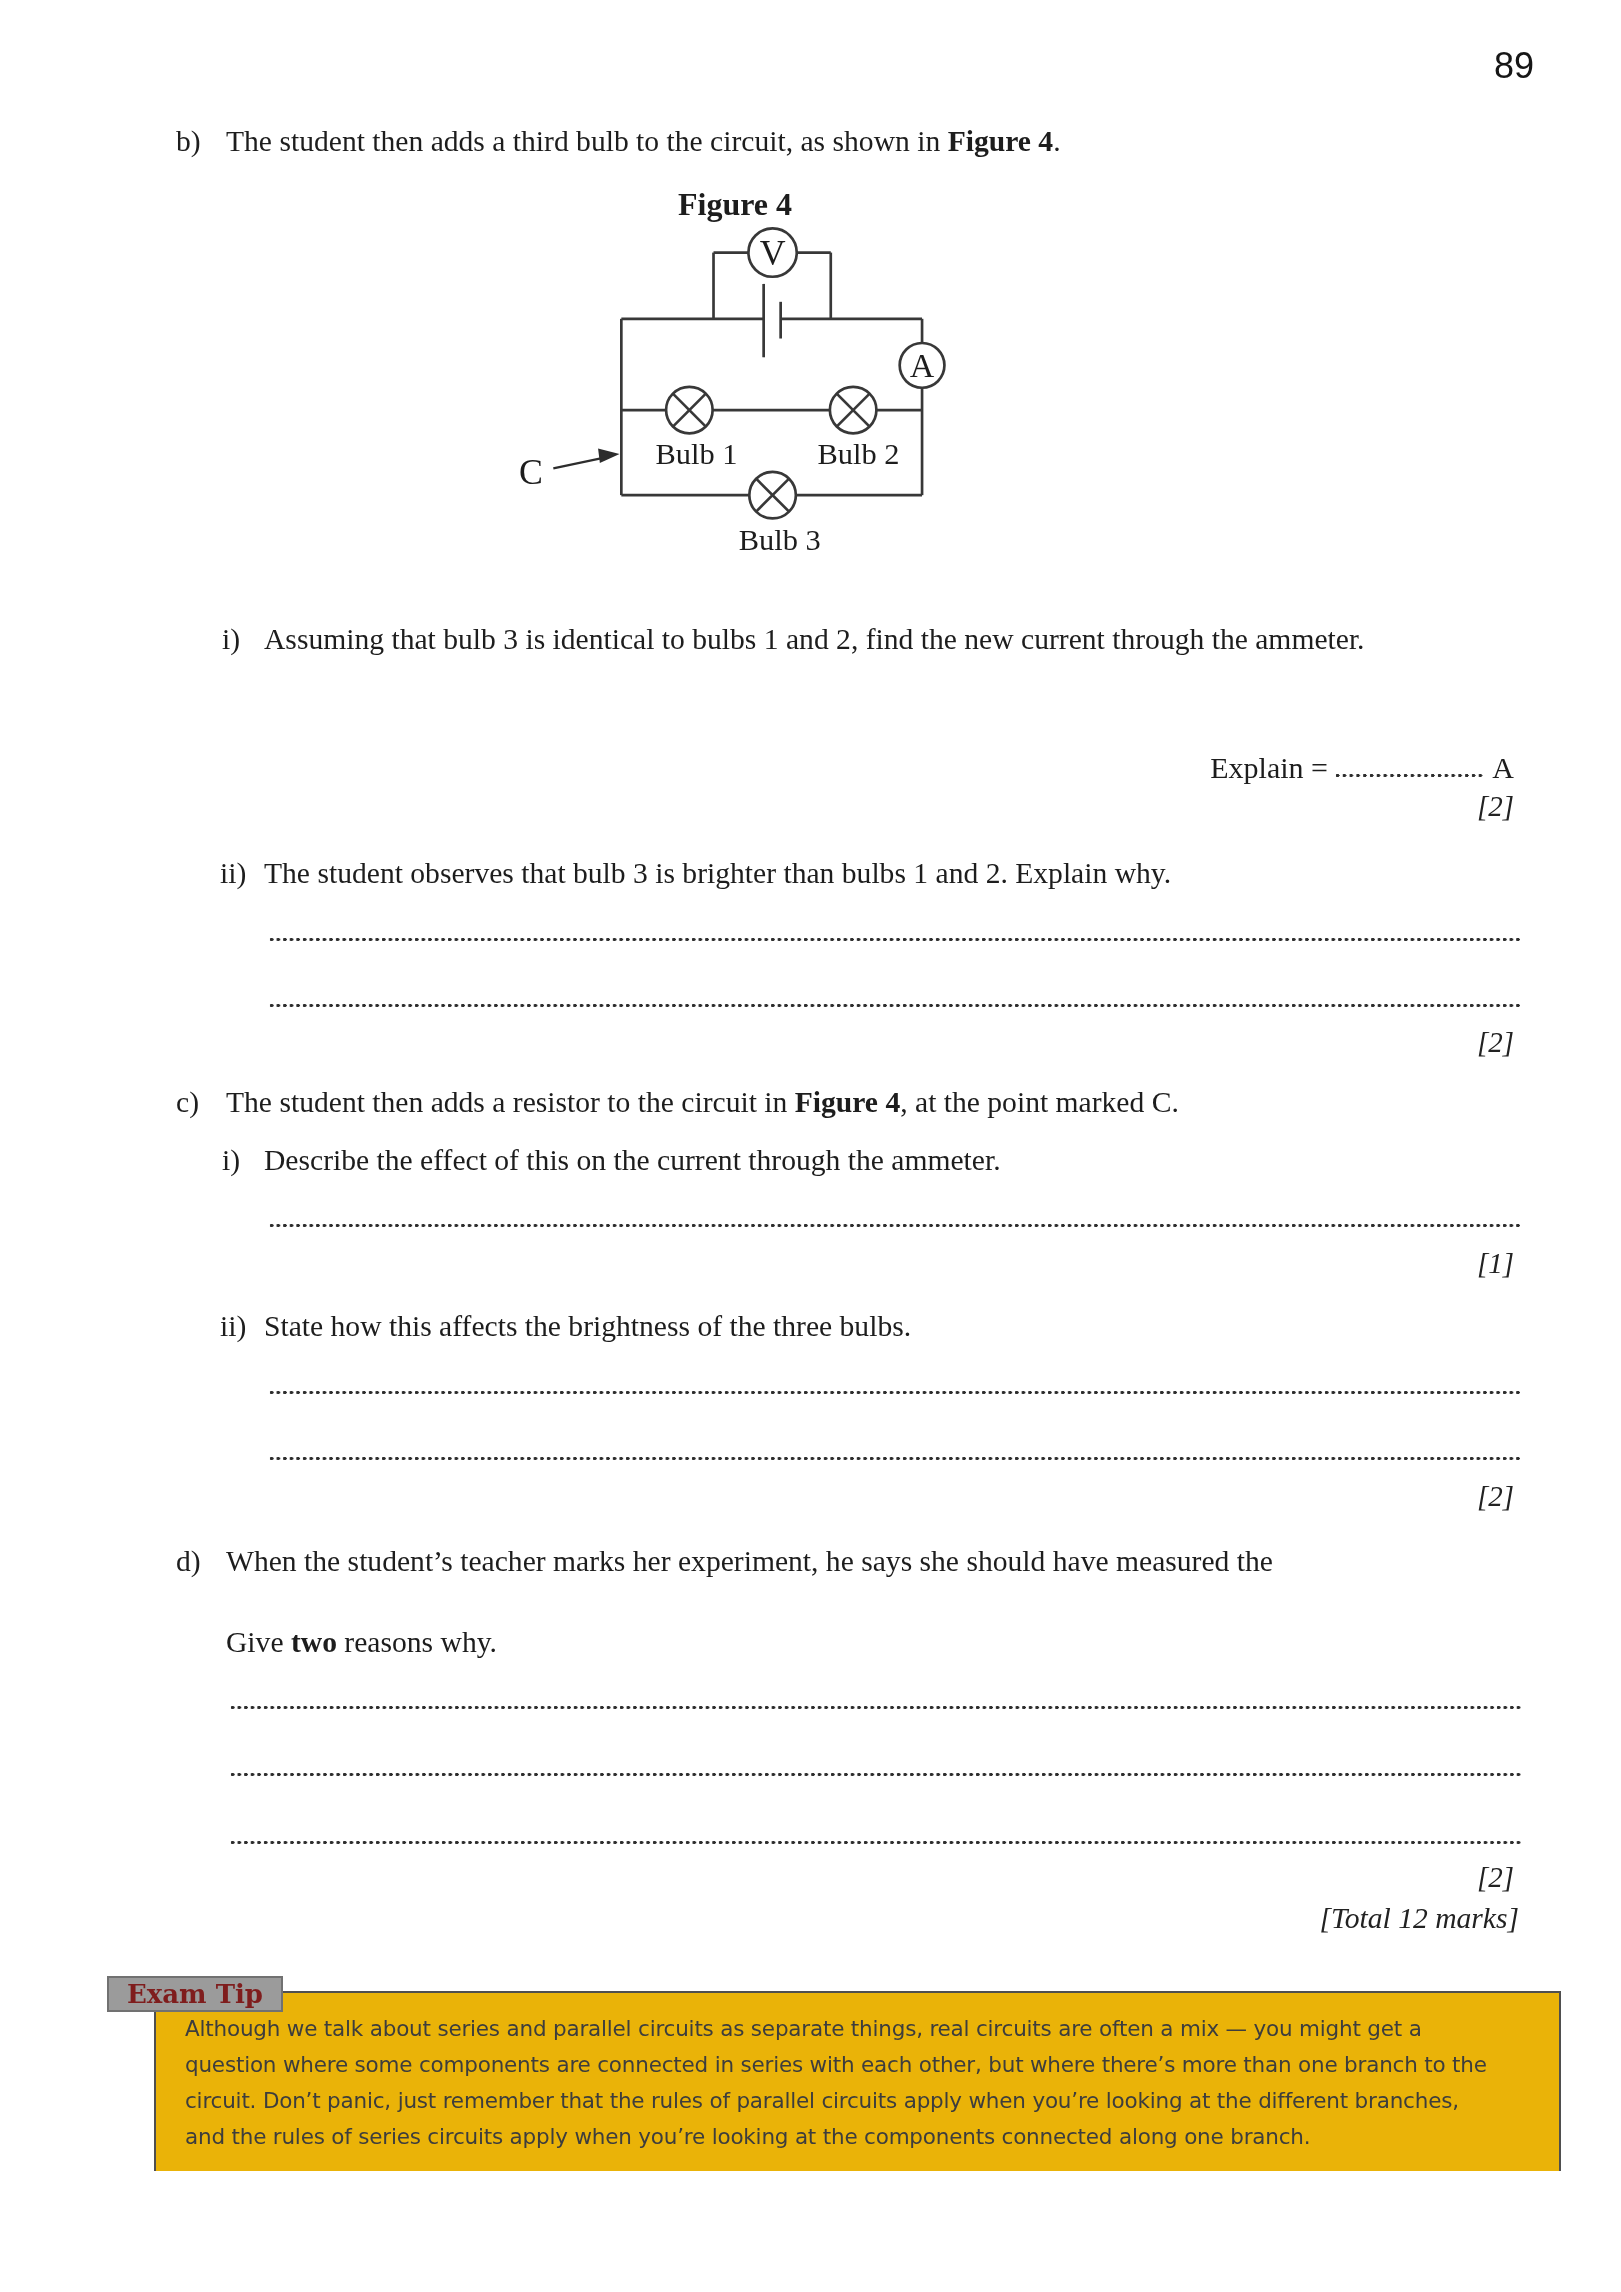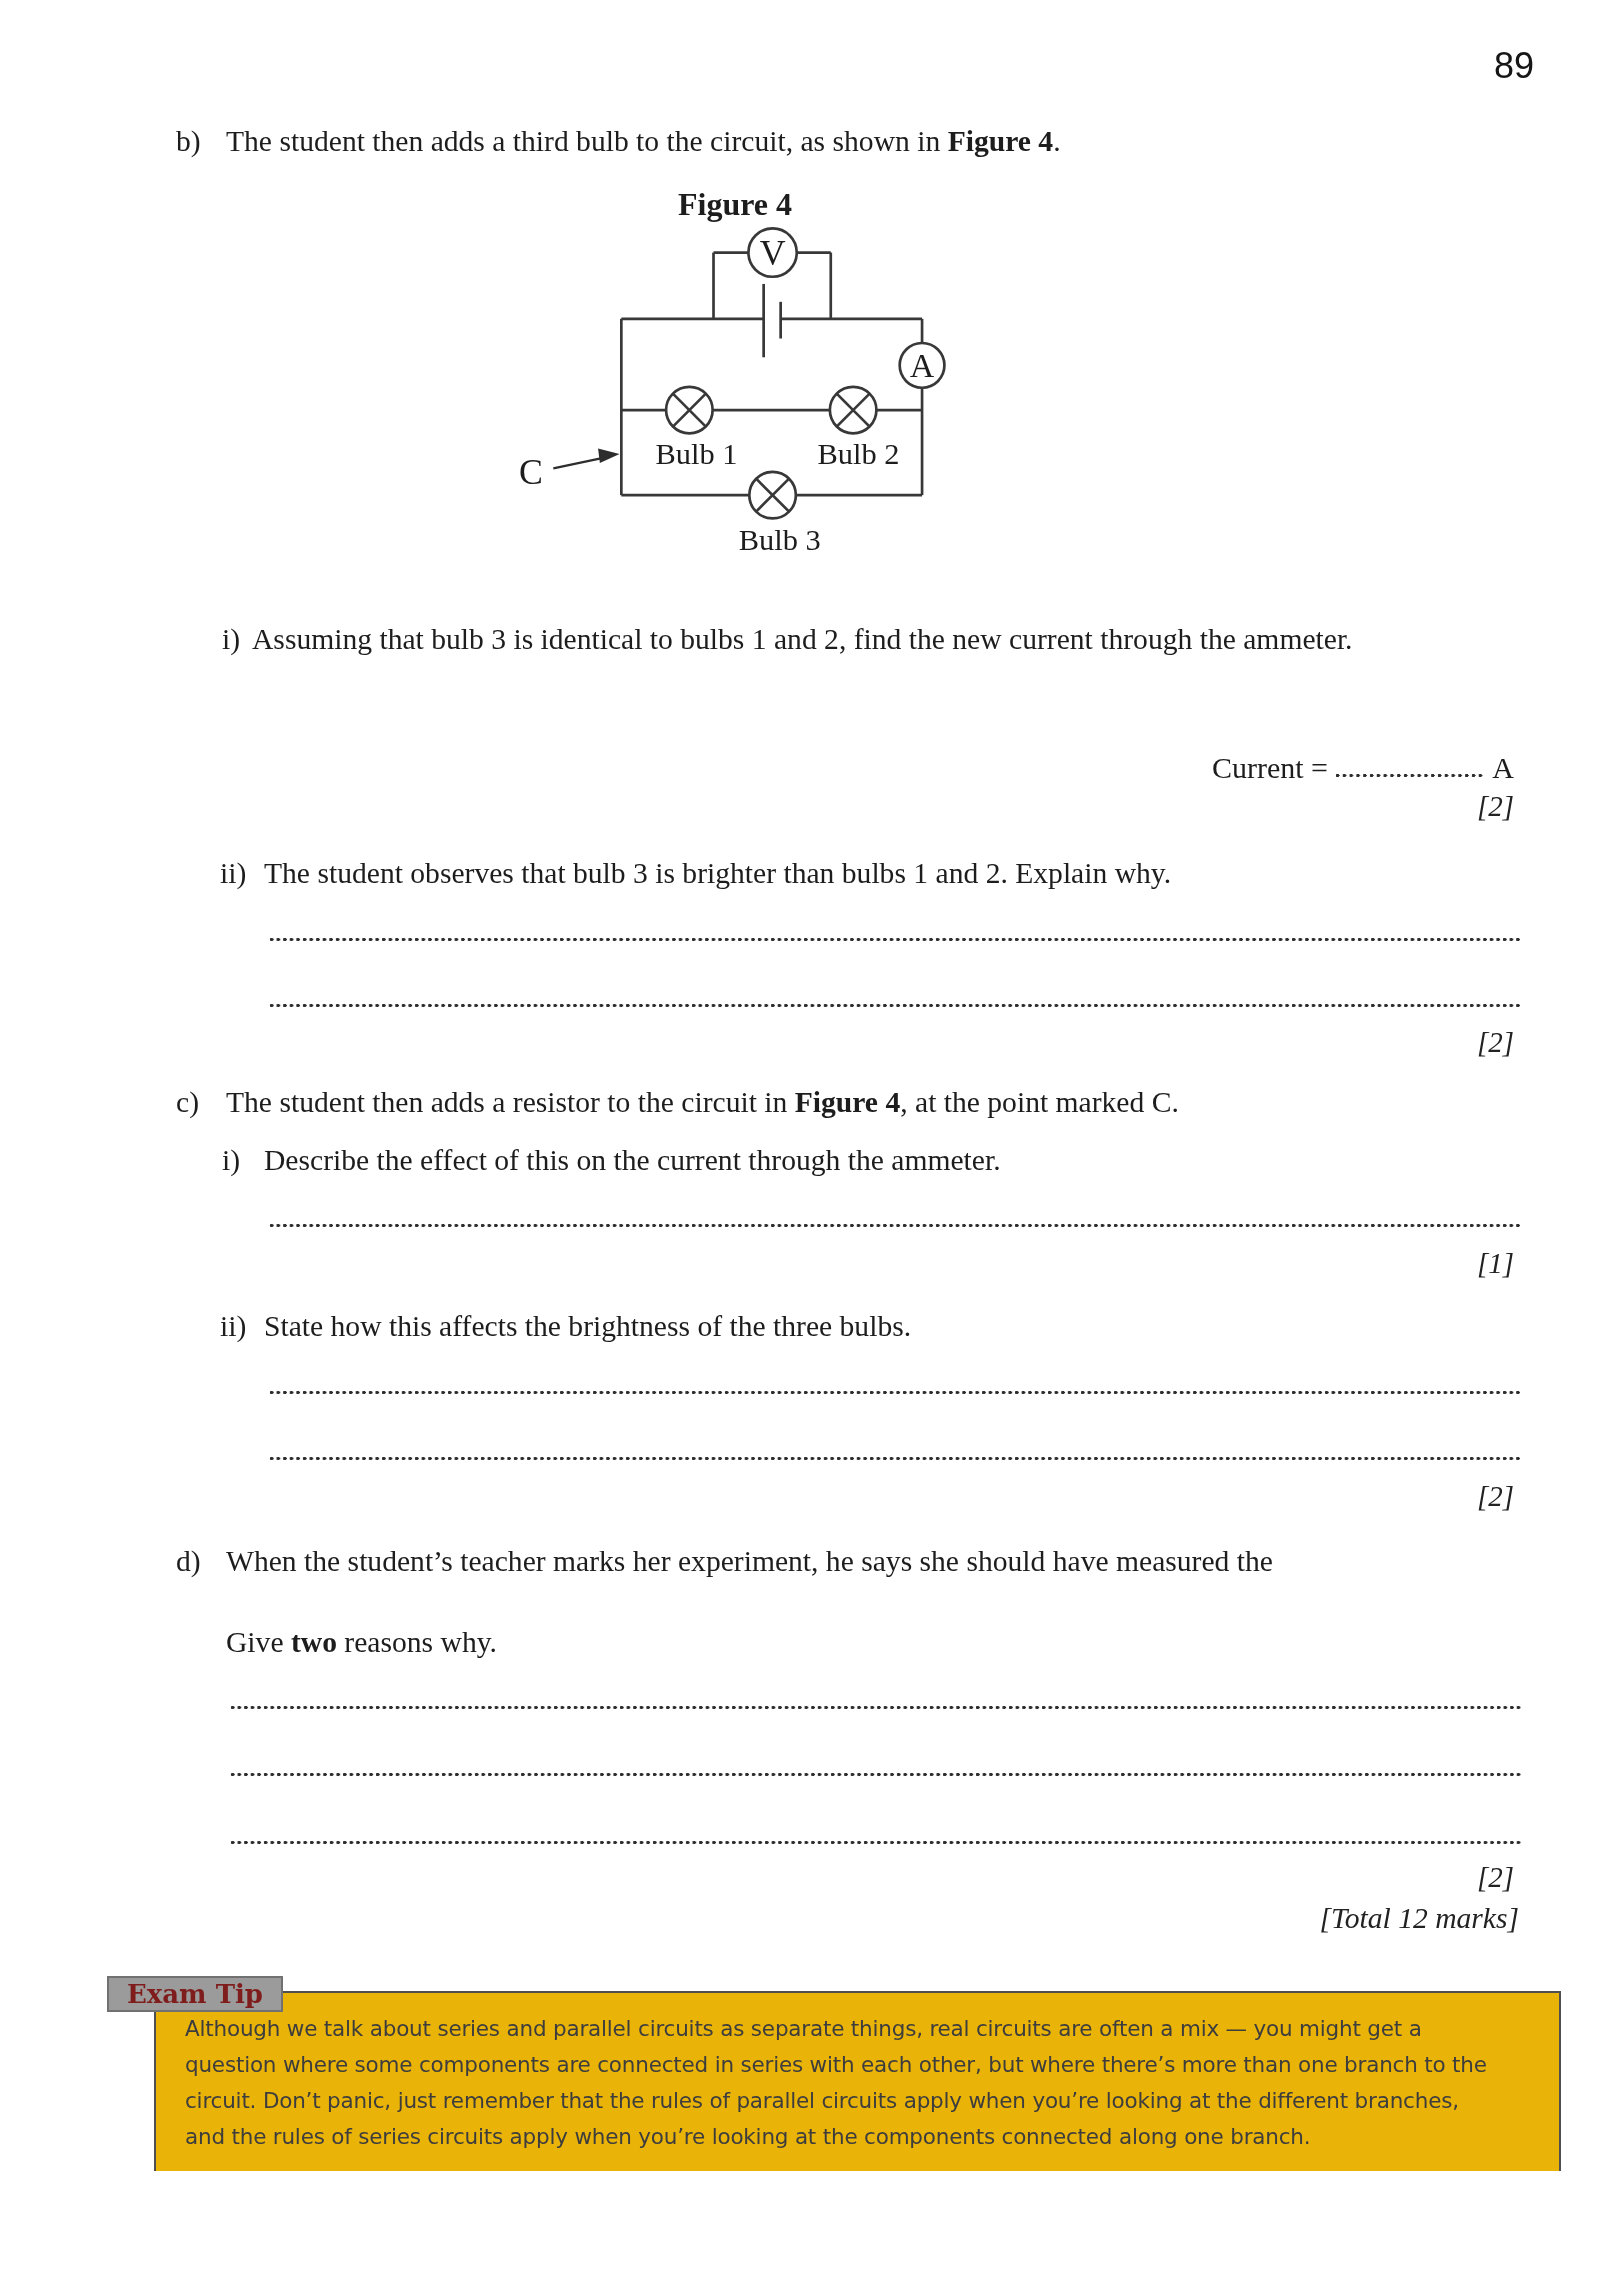--- a/index.html
+++ b/index.html
@@ -132,23 +132,23 @@
     <text x="870" y="614" text-anchor="middle" font-size="34">Bulb 3</text>
 
     <text x="592" y="541" text-anchor="middle" font-size="40">C</text>
     <g>
       <line x1="617" y1="523" x2="674" y2="511" stroke="#2d2d2d" stroke-width="2.5"></line>
       <polygon points="691,507 669,517 667,501" fill="#2d2d2d"></polygon>
     </g>
   </svg>
 
   <div class="abs qlabel" style="left:222px; top:622px;">i)</div>
-  <div class="abs qtext" style="left:252px; top:622px;">Assuming that bulb 3 is identical to bulbs 1 and 2, find the new current through the ammeter.</div>
-
-  <div class="abs currentline" style="top:751px; right:107px;"><span>Current =</span><span class="dots-inline"></span><span>A</span></div>
+  <div class="abs qtext" style="left:264px; top:622px;">Assuming that bulb 3 is identical to bulbs 1 and 2, find the new current through the ammeter.</div>
+
+  <div class="abs currentline" style="top:751px; right:107px;"><span>Explain =</span><span class="dots-inline"></span><span>A</span></div>
   <div class="abs marks" style="top:790px; right:107px;">[2]</div>
 
   <div class="abs qlabel" style="left:220px; top:856px;">ii)</div>
   <div class="abs qtext" style="left:264px; top:856px;">The student observes that bulb 3 is brighter than bulbs 1 and 2.  Explain why.</div>
   <div class="abs dotline" style="left:269px; top:937px; width:1252px;"></div>
   <div class="abs dotline" style="left:269px; top:1003px; width:1252px;"></div>
   <div class="abs marks" style="top:1026px; right:107px;">[2]</div>
 
   <div class="abs qlabel" style="left:176px; top:1085px;">c)</div>
   <div class="abs qtext" style="left:226px; top:1085px;"><span>The student then adds a resistor to the circuit in </span><span class="bold">Figure 4</span><span>, at the point marked C.</span></div>

